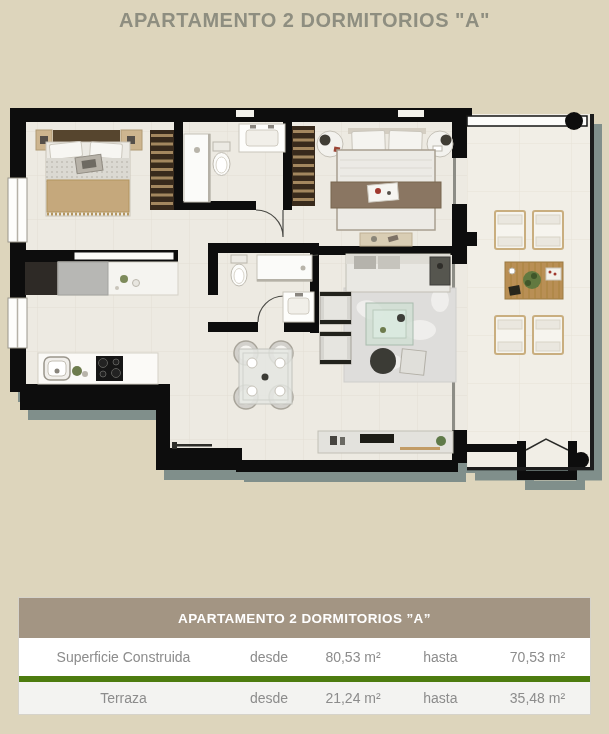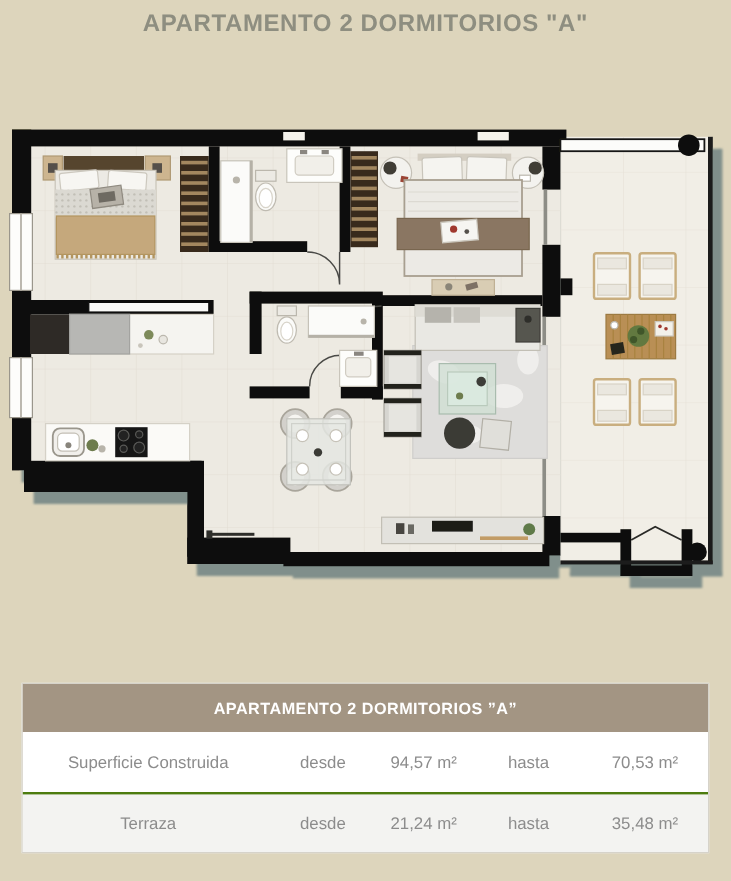--- a/index.html
+++ b/index.html
@@ -14,34 +14,34 @@
     position:relative;width:609px;height:734px;overflow:hidden;
     background:var(--page-bg);
     font-family:"Liberation Sans",sans-serif;
   }
   .page-title{
     position:absolute;top:9px;left:0;width:100%;text-align:center;
     font-size:20px;font-weight:bold;letter-spacing:.5px;color:var(--title-text);
   }
   .plan-wrap{position:absolute;left:0;top:0;width:609px;height:734px;}
   .spec-table{
-    position:absolute;left:18px;top:569px;width:573px;
+    position:absolute;left:18px;top:597px;width:573px;
     background:var(--tbl-bg);border:1px solid var(--tbl-border);
   }
   .spec-header{
     height:40px;background:var(--th-bg);color:var(--th-text);
     display:flex;align-items:center;justify-content:center;
     font-size:13.5px;font-weight:bold;letter-spacing:.4px;
   }
   .spec-row{
     display:grid;grid-template-columns:36.6% 14.4% 15% 15.6% 18.4%;
-    align-items:center;height:50px;color:var(--row-text);font-size:14px;
+    align-items:center;height:38px;color:var(--row-text);font-size:14px;
   }
   .spec-row > div{text-align:center;}
-  .spec-row.alt{background:var(--row-alt);border-top:2px solid #4d7c0f;}
+  .spec-row.alt{background:var(--row-alt);border-top:6px solid #4d7c0f;}
 </style>
 </head>
 <body>
 
 <div class="page-title">APARTAMENTO 2 DORMITORIOS "A"</div>
 
 <div class="plan-wrap">
 <svg width="609" height="734" viewBox="0 0 609 734" xmlns="http://www.w3.org/2000/svg">
   <defs>
     <pattern id="tiles" patternUnits="userSpaceOnUse" width="38" height="44">
@@ -330,21 +330,21 @@
     </g>
   </g>
 </svg>
 </div>
 
 <div class="spec-table">
   <div class="spec-header">APARTAMENTO 2 DORMITORIOS ”A”</div>
   <div class="spec-row">
     <div>Superficie Construida</div>
     <div>desde</div>
-    <div>94,57 m²</div>
+    <div>80,53 m²</div>
     <div>hasta</div>
     <div>70,53 m²</div>
   </div>
   <div class="spec-row alt">
     <div>Terraza</div>
     <div>desde</div>
     <div>21,24 m²</div>
     <div>hasta</div>
     <div>35,48 m²</div>
   </div>

